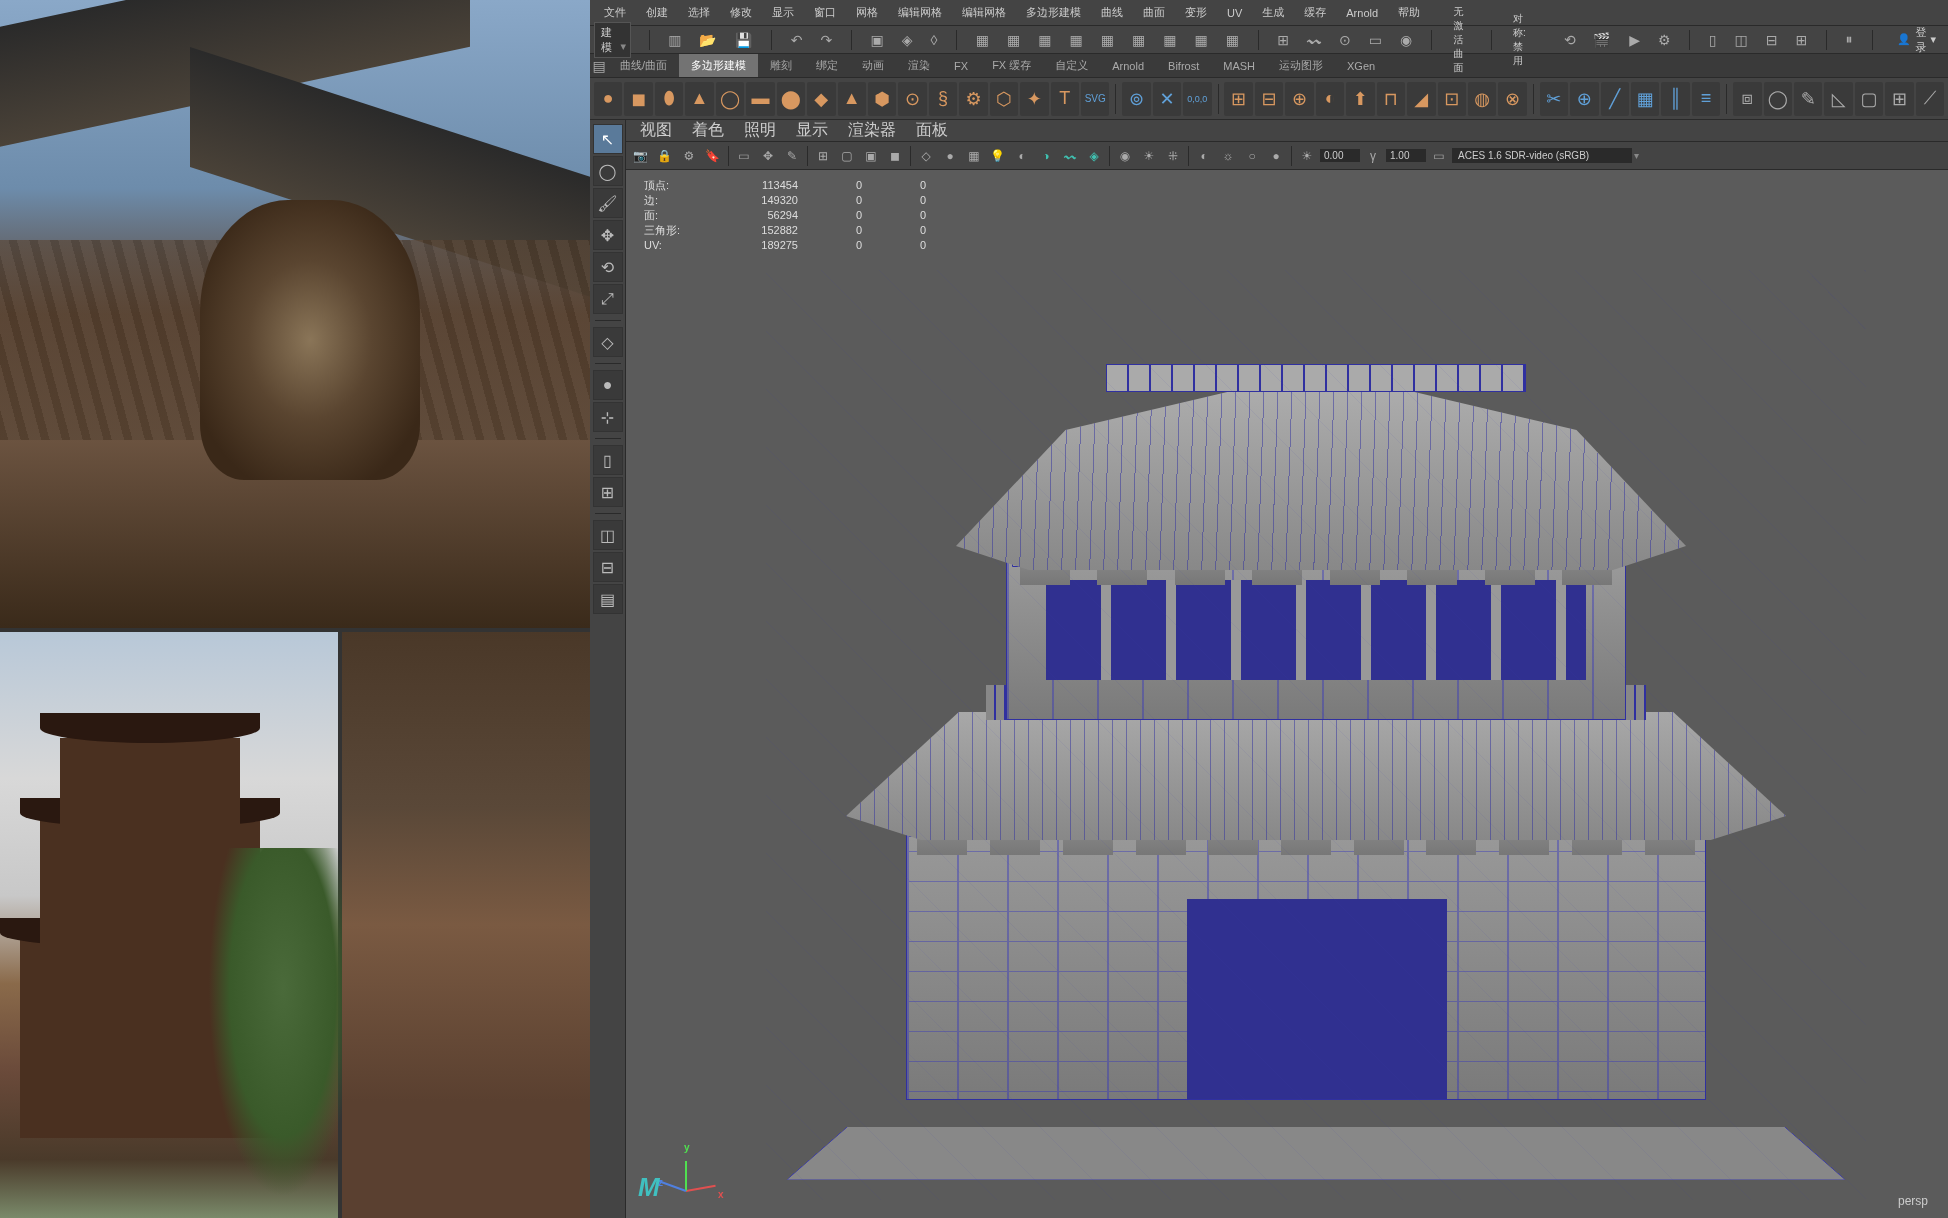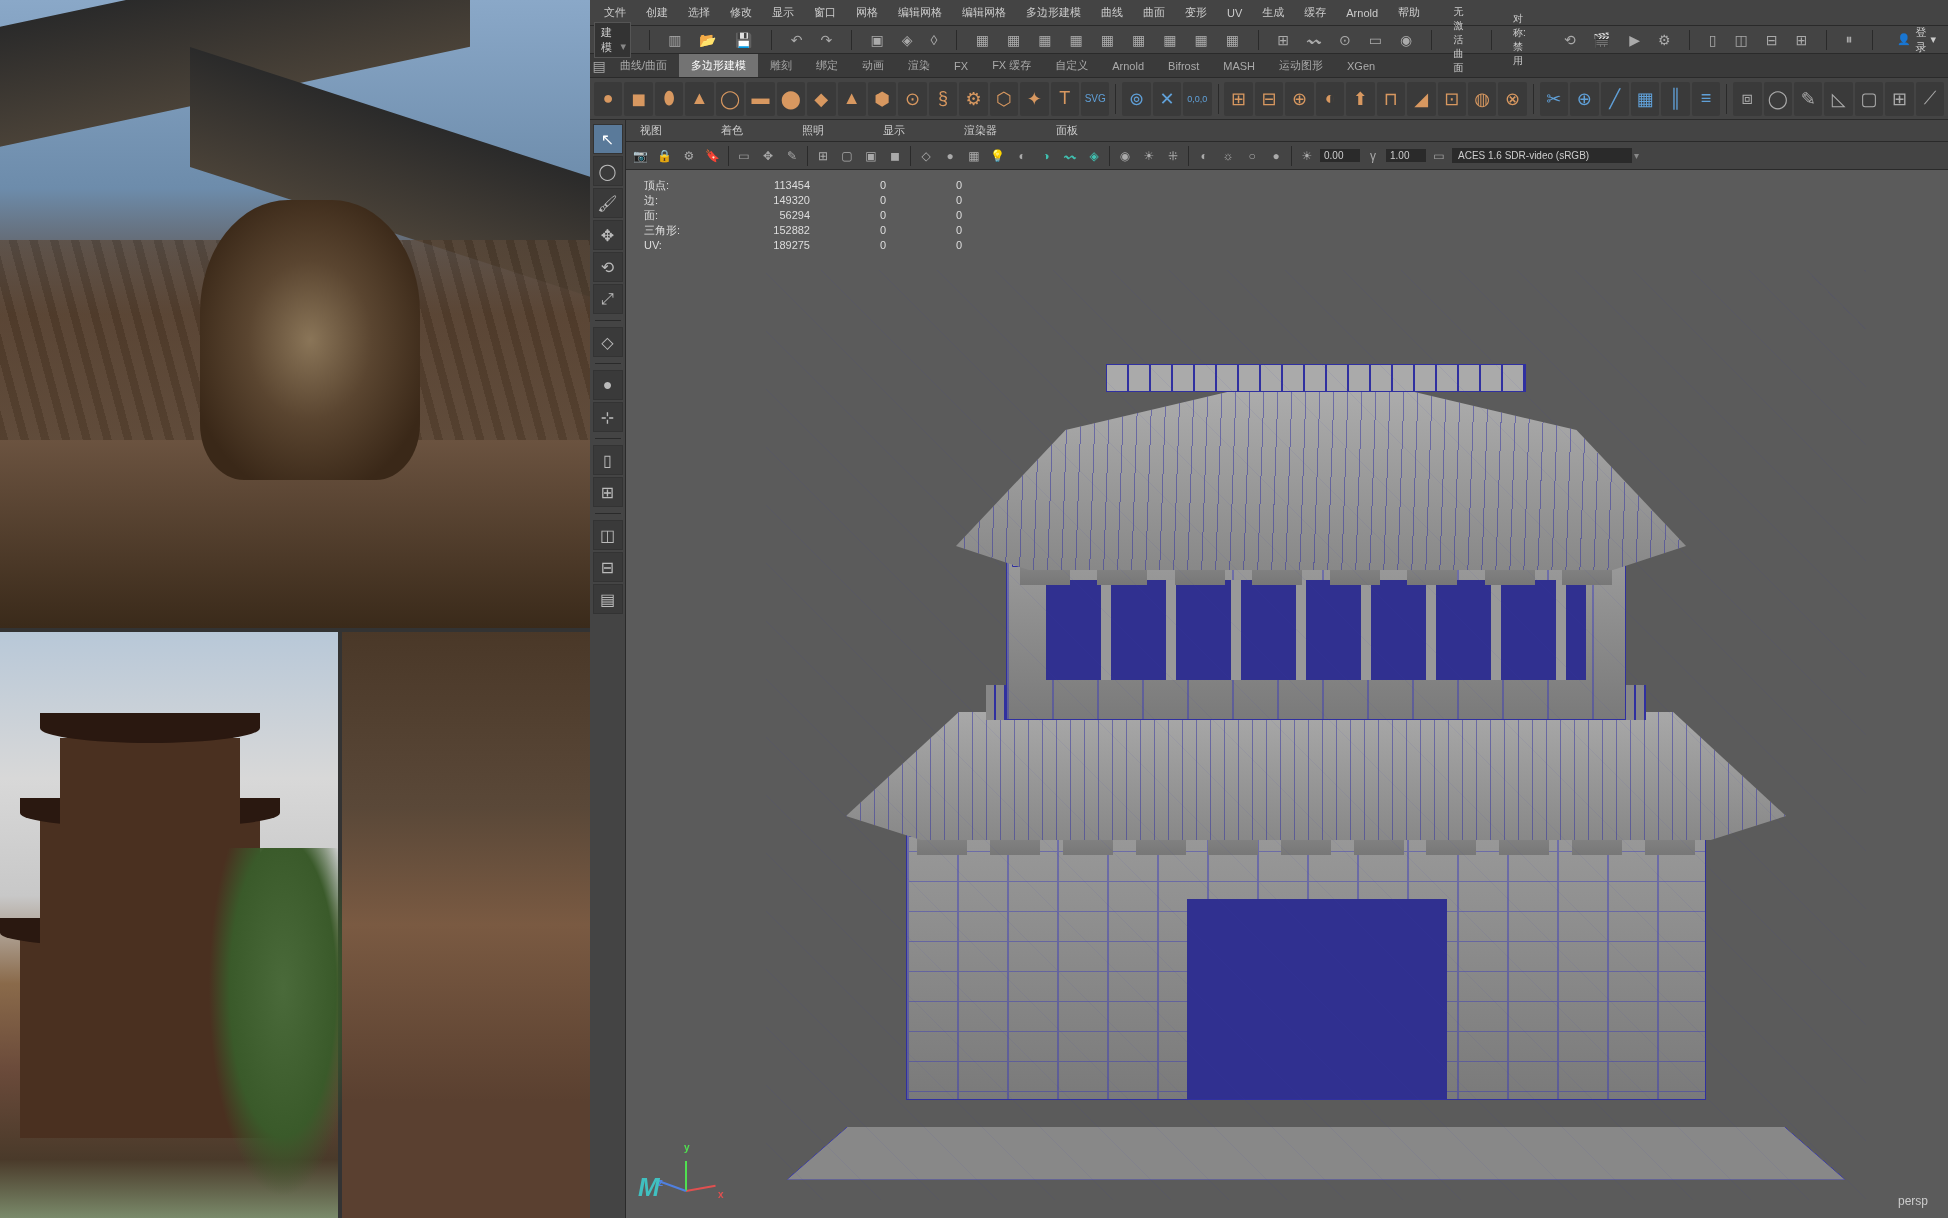--- a/index.html
+++ b/index.html
@@ -40,30 +40,30 @@
 .shelf-icon{width:34px;height:34px;background:#3a3a3a;border-radius:2px;display:flex;align-items:center;justify-content:center;color:#d89860;font-size:18px;position:relative;}
 .shelf-icon.blue{color:#60a0d8;}
 .shelf-icon.gray{color:#aaa;}
 .shelf-group-sep{width:1px;height:30px;background:#2a2a2a;margin:0 4px;}
 .workspace{position:relative;height:1098px;display:flex;}
 .toolbox{width:36px;background:#444;border-right:1px solid #2a2a2a;display:flex;flex-direction:column;align-items:center;padding-top:4px;gap:2px;}
 .tool-btn{width:30px;height:30px;background:#3a3a3a;display:flex;align-items:center;justify-content:center;color:#bbb;font-size:16px;border:1px solid #333;}
 .tool-btn.active{background:#5a7a9a;color:#fff;}
 .tool-sep{width:26px;height:1px;background:#2a2a2a;margin:4px 0;}
 .viewport-area{flex:1;display:flex;flex-direction:column;}
-.panel-menu{height:22px;background:#444;border-bottom:1px solid #2a2a2a;display:flex;align-items:center;font-size:11px;color:#ccc;padding:0 4px;gap:39px;}
+.panel-menu{height:22px;background:#444;border-bottom:1px solid #2a2a2a;display:flex;align-items:center;font-size:16px;color:#ccc;padding:0 4px;}
 .panel-menu span{padding:0 10px;}
 .panel-toolbar{height:28px;background:#444;border-bottom:1px solid #2a2a2a;display:flex;align-items:center;padding:0 4px;gap:2px;}
 .pt-icon{width:22px;height:22px;display:flex;align-items:center;justify-content:center;color:#aaa;font-size:12px;}
 .pt-icon.teal{color:#40c0b0;}
 .pt-value{background:#2a2a2a;color:#ccc;font-size:10px;padding:1px 4px;min-width:40px;}
 .pt-dropdown{background:#2a2a2a;color:#ccc;font-size:10px;padding:2px 6px;min-width:180px;}
 .viewport{flex:1;background:#5b5b5b;position:relative;overflow:hidden;}
 .hud{position:absolute;top:8px;left:18px;font-size:11px;color:#ddd;font-family:monospace;}
-.hud-row{display:flex;gap:16px;line-height:15px;}
+.hud-row{display:flex;gap:4px;line-height:15px;}
 .hud-label{width:70px;text-align:left;}
 .hud-v1{width:80px;text-align:right;}
 .hud-v2{width:60px;text-align:right;}
 .hud-v3{width:60px;text-align:right;}
 .model{position:absolute;left:140px;top:100px;width:1100px;height:930px;}
 .ground{position:absolute;bottom:20px;left:20px;width:1060px;height:120px;background:#888;transform:perspective(800px) rotateX(60deg);transform-origin:bottom;border:1px solid #4040a0;}
 .floor{position:absolute;background:linear-gradient(180deg,#9a9a9a 0%,#7a7a7a 100%);border:1px solid #3030a0;}
 .floor-1{bottom:100px;left:140px;width:800px;height:280px;}
 .floor-1::before{content:"";position:absolute;top:0;left:0;width:100%;height:100%;background:repeating-linear-gradient(90deg,#3030c0 0,#3030c0 2px,transparent 2px,transparent 50px),repeating-linear-gradient(180deg,#3030c0 0,#3030c0 1px,transparent 1px,transparent 30px);opacity:0.4;}
 .door-area{position:absolute;bottom:0;left:280px;width:260px;height:200px;background:#303090;}

